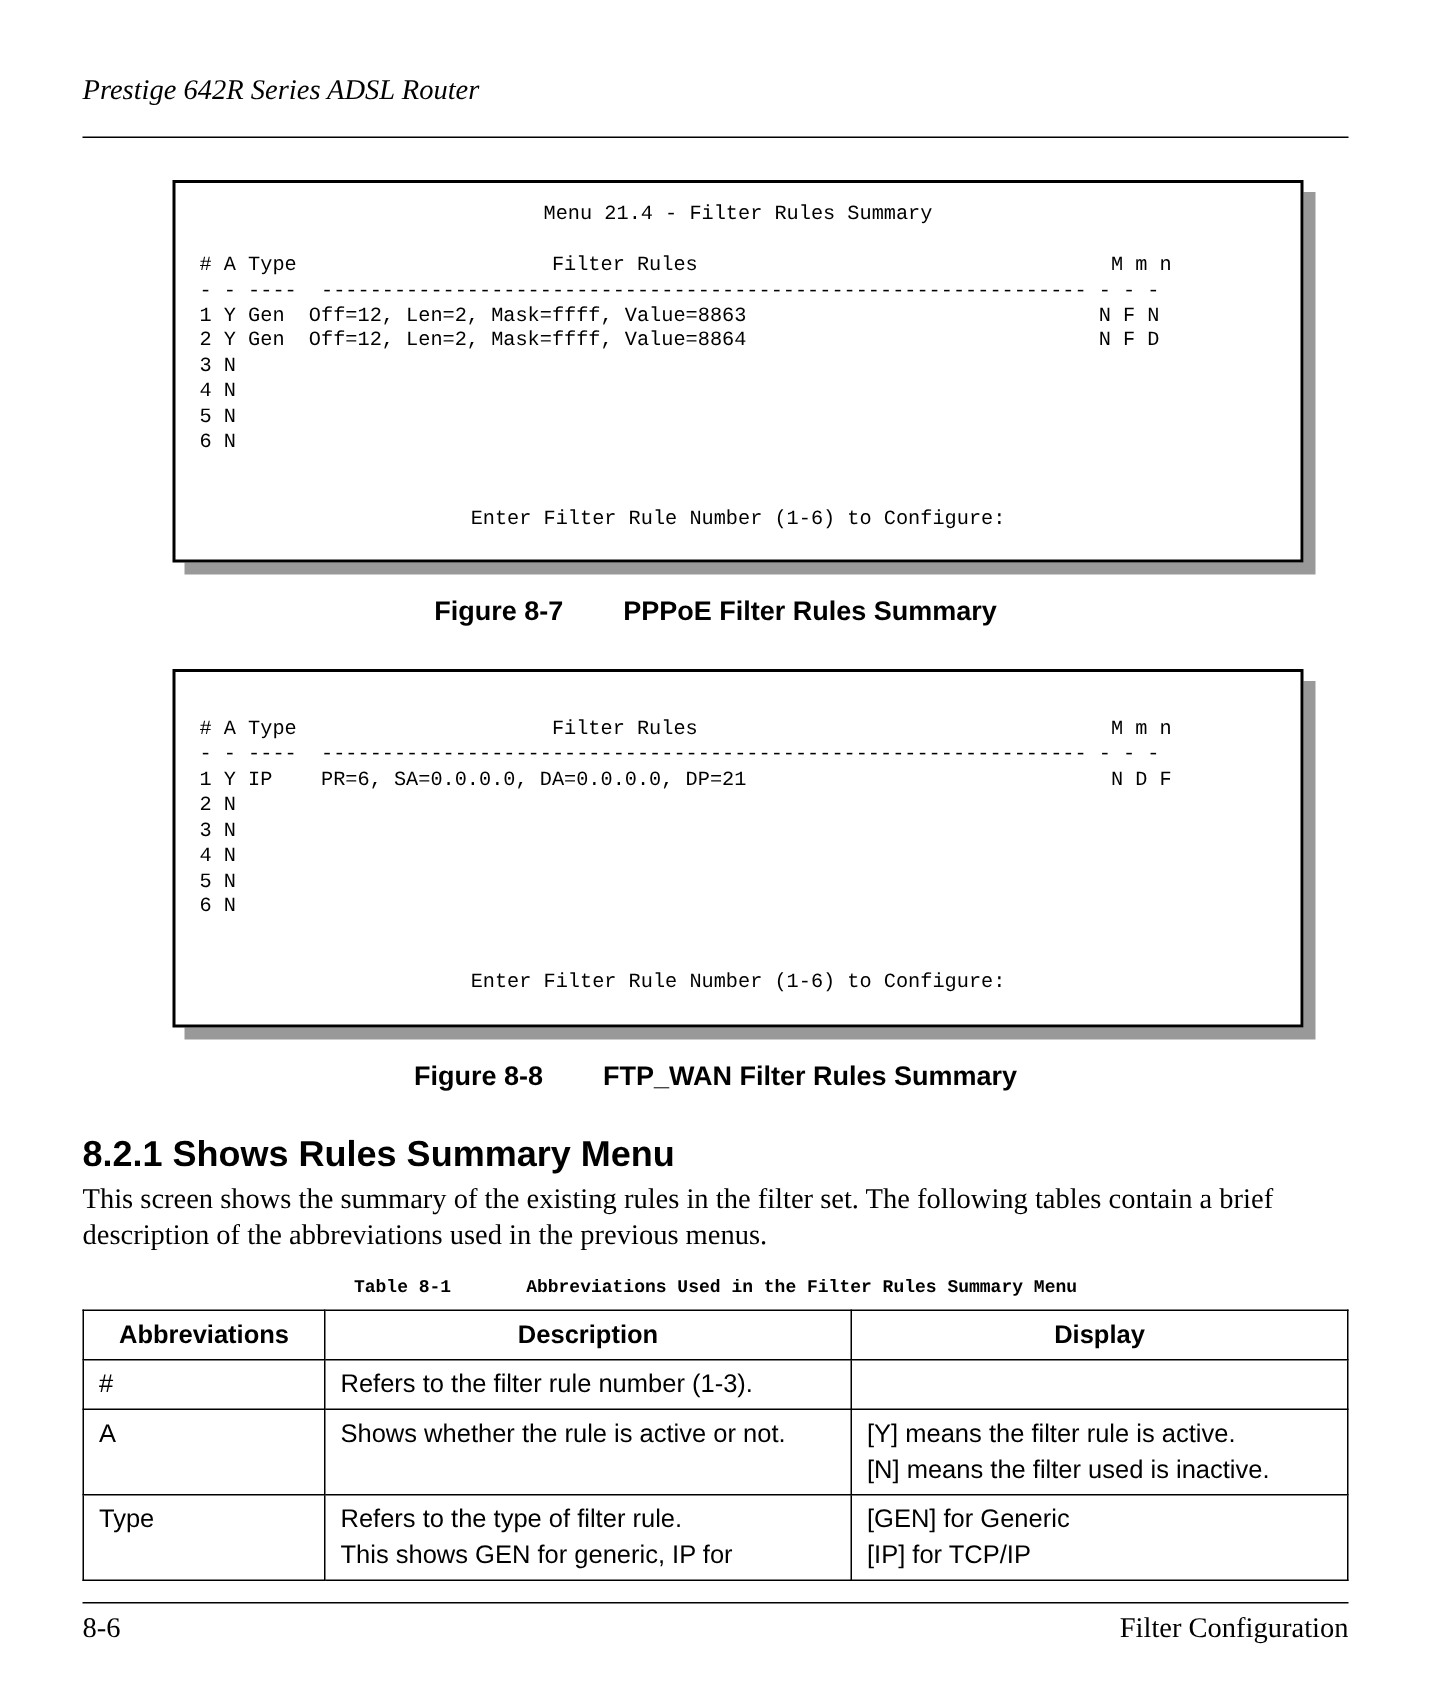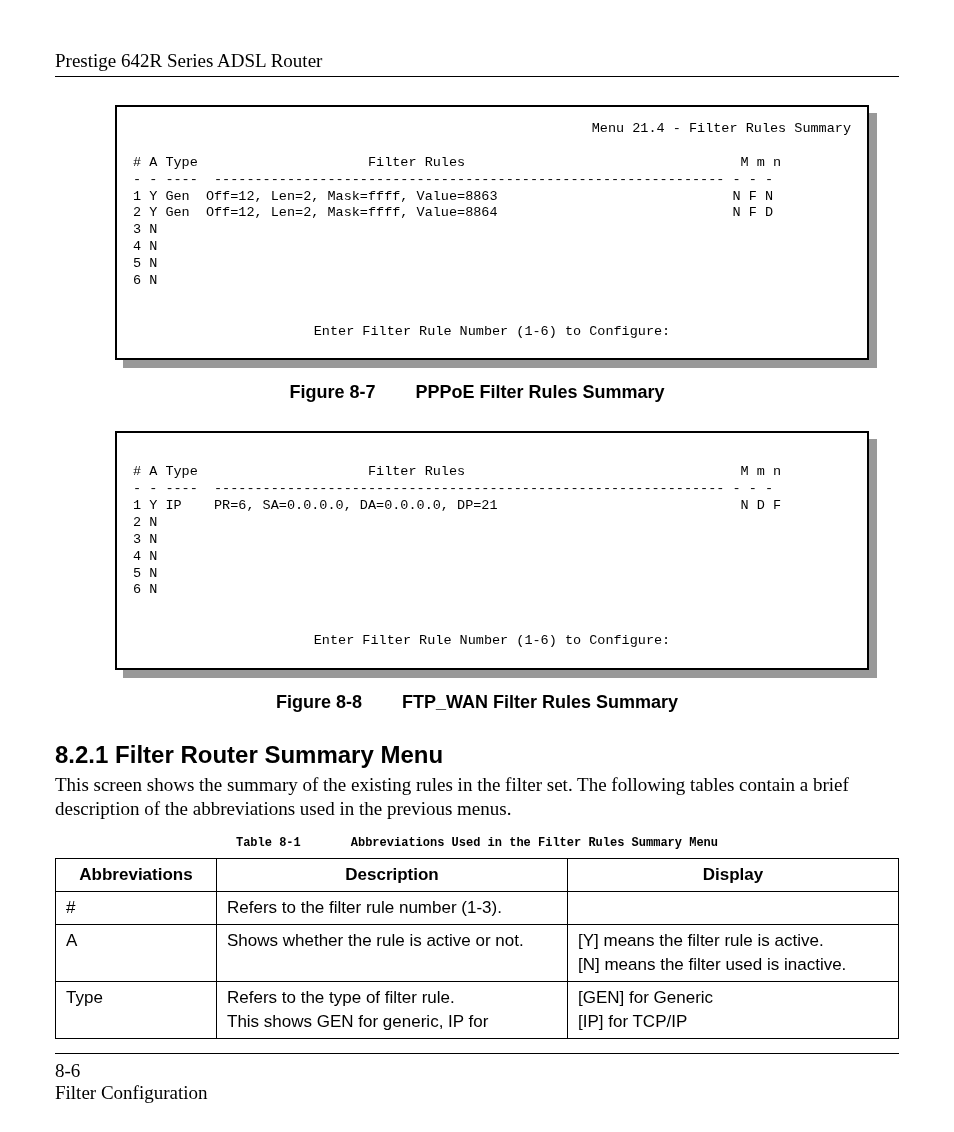--- a/index.html
+++ b/index.html
@@ -6,23 +6,24 @@
     font-family: "Times New Roman", Times, serif;
     font-size: 18px;
     color: #000;
     background: #fff;
     margin: 0;
     padding: 50px 55px 40px 55px;
     width: 954px;
     box-sizing: border-box;
   }
   .header-line {
+    font-style: italic;
     font-size: 19px;
     border-bottom: 1.5px solid #000;
-    padding-bottom: 4px;
+    padding-bottom: 19px;
     margin-bottom: 28px;
   }
   .menu-box-wrapper {
     margin-left: 60px;
     margin-right: 30px;
     position: relative;
     margin-bottom: 18px;
   }
   .menu-shadow {
     position: absolute;
@@ -96,35 +97,34 @@
   }
   .col-abbr { width: 140px; }
   .col-desc { width: 330px; }
   .footer {
     border-top: 1.5px solid #000;
     margin-top: 14px;
     padding-top: 6px;
     display: flex;
     justify-content: space-between;
     font-size: 19px;
-    flex-direction: column;
   }
   .footer .right {
   }
   .desc-multi div { margin-bottom: 4px; }
   .desc-multi div:last-child { margin-bottom: 0; }
 </style>
 </head>
 <body>
 
 <div class="header-line">Prestige 642R Series ADSL Router</div>
 
 <div class="menu-box-wrapper">
   <div class="menu-shadow"></div>
-  <div class="menu-box"><div style="text-align:right">Menu 21.4 - Filter Rules Summary</div>
+  <div class="menu-box"><div style="text-align:center">Menu 21.4 - Filter Rules Summary</div>
 <span># A Type                     Filter Rules                                  M m n</span>
 <span>- - ----  --------------------------------------------------------------- - - -</span>
 <span>1 Y Gen  Off=12, Len=2, Mask=ffff, Value=8863                             N F N</span>
 <span>2 Y Gen  Off=12, Len=2, Mask=ffff, Value=8864                             N F D</span>
 <span>3 N</span>
 <span>4 N</span>
 <span>5 N</span>
 <span>6 N</span>
 
 
@@ -148,21 +148,21 @@
 <span>6 N</span>
 
 
 <div style="text-align:center">Enter Filter Rule Number (1-6) to Configure:</div></div>
 </div>
 
 <div class="figure-caption">
   <span class="fnum">Figure 8-8</span><span>FTP_WAN Filter Rules Summary</span>
 </div>
 
-<h2 class="section">8.2.1  Filter Router Summary Menu</h2>
+<h2 class="section">8.2.1  Shows Rules Summary Menu</h2>
 <p class="body">This screen shows the summary of the existing rules in the filter set.  The following tables contain a brief description of the abbreviations used in the previous menus.</p>
 
 <div class="table-caption">
   <span class="tnum">Table 8-1</span><span>Abbreviations Used in the Filter Rules Summary Menu</span>
 </div>
 
 <table class="abbr">
   <thead>
     <tr>
       <th class="col-abbr">Abbreviations</th>

